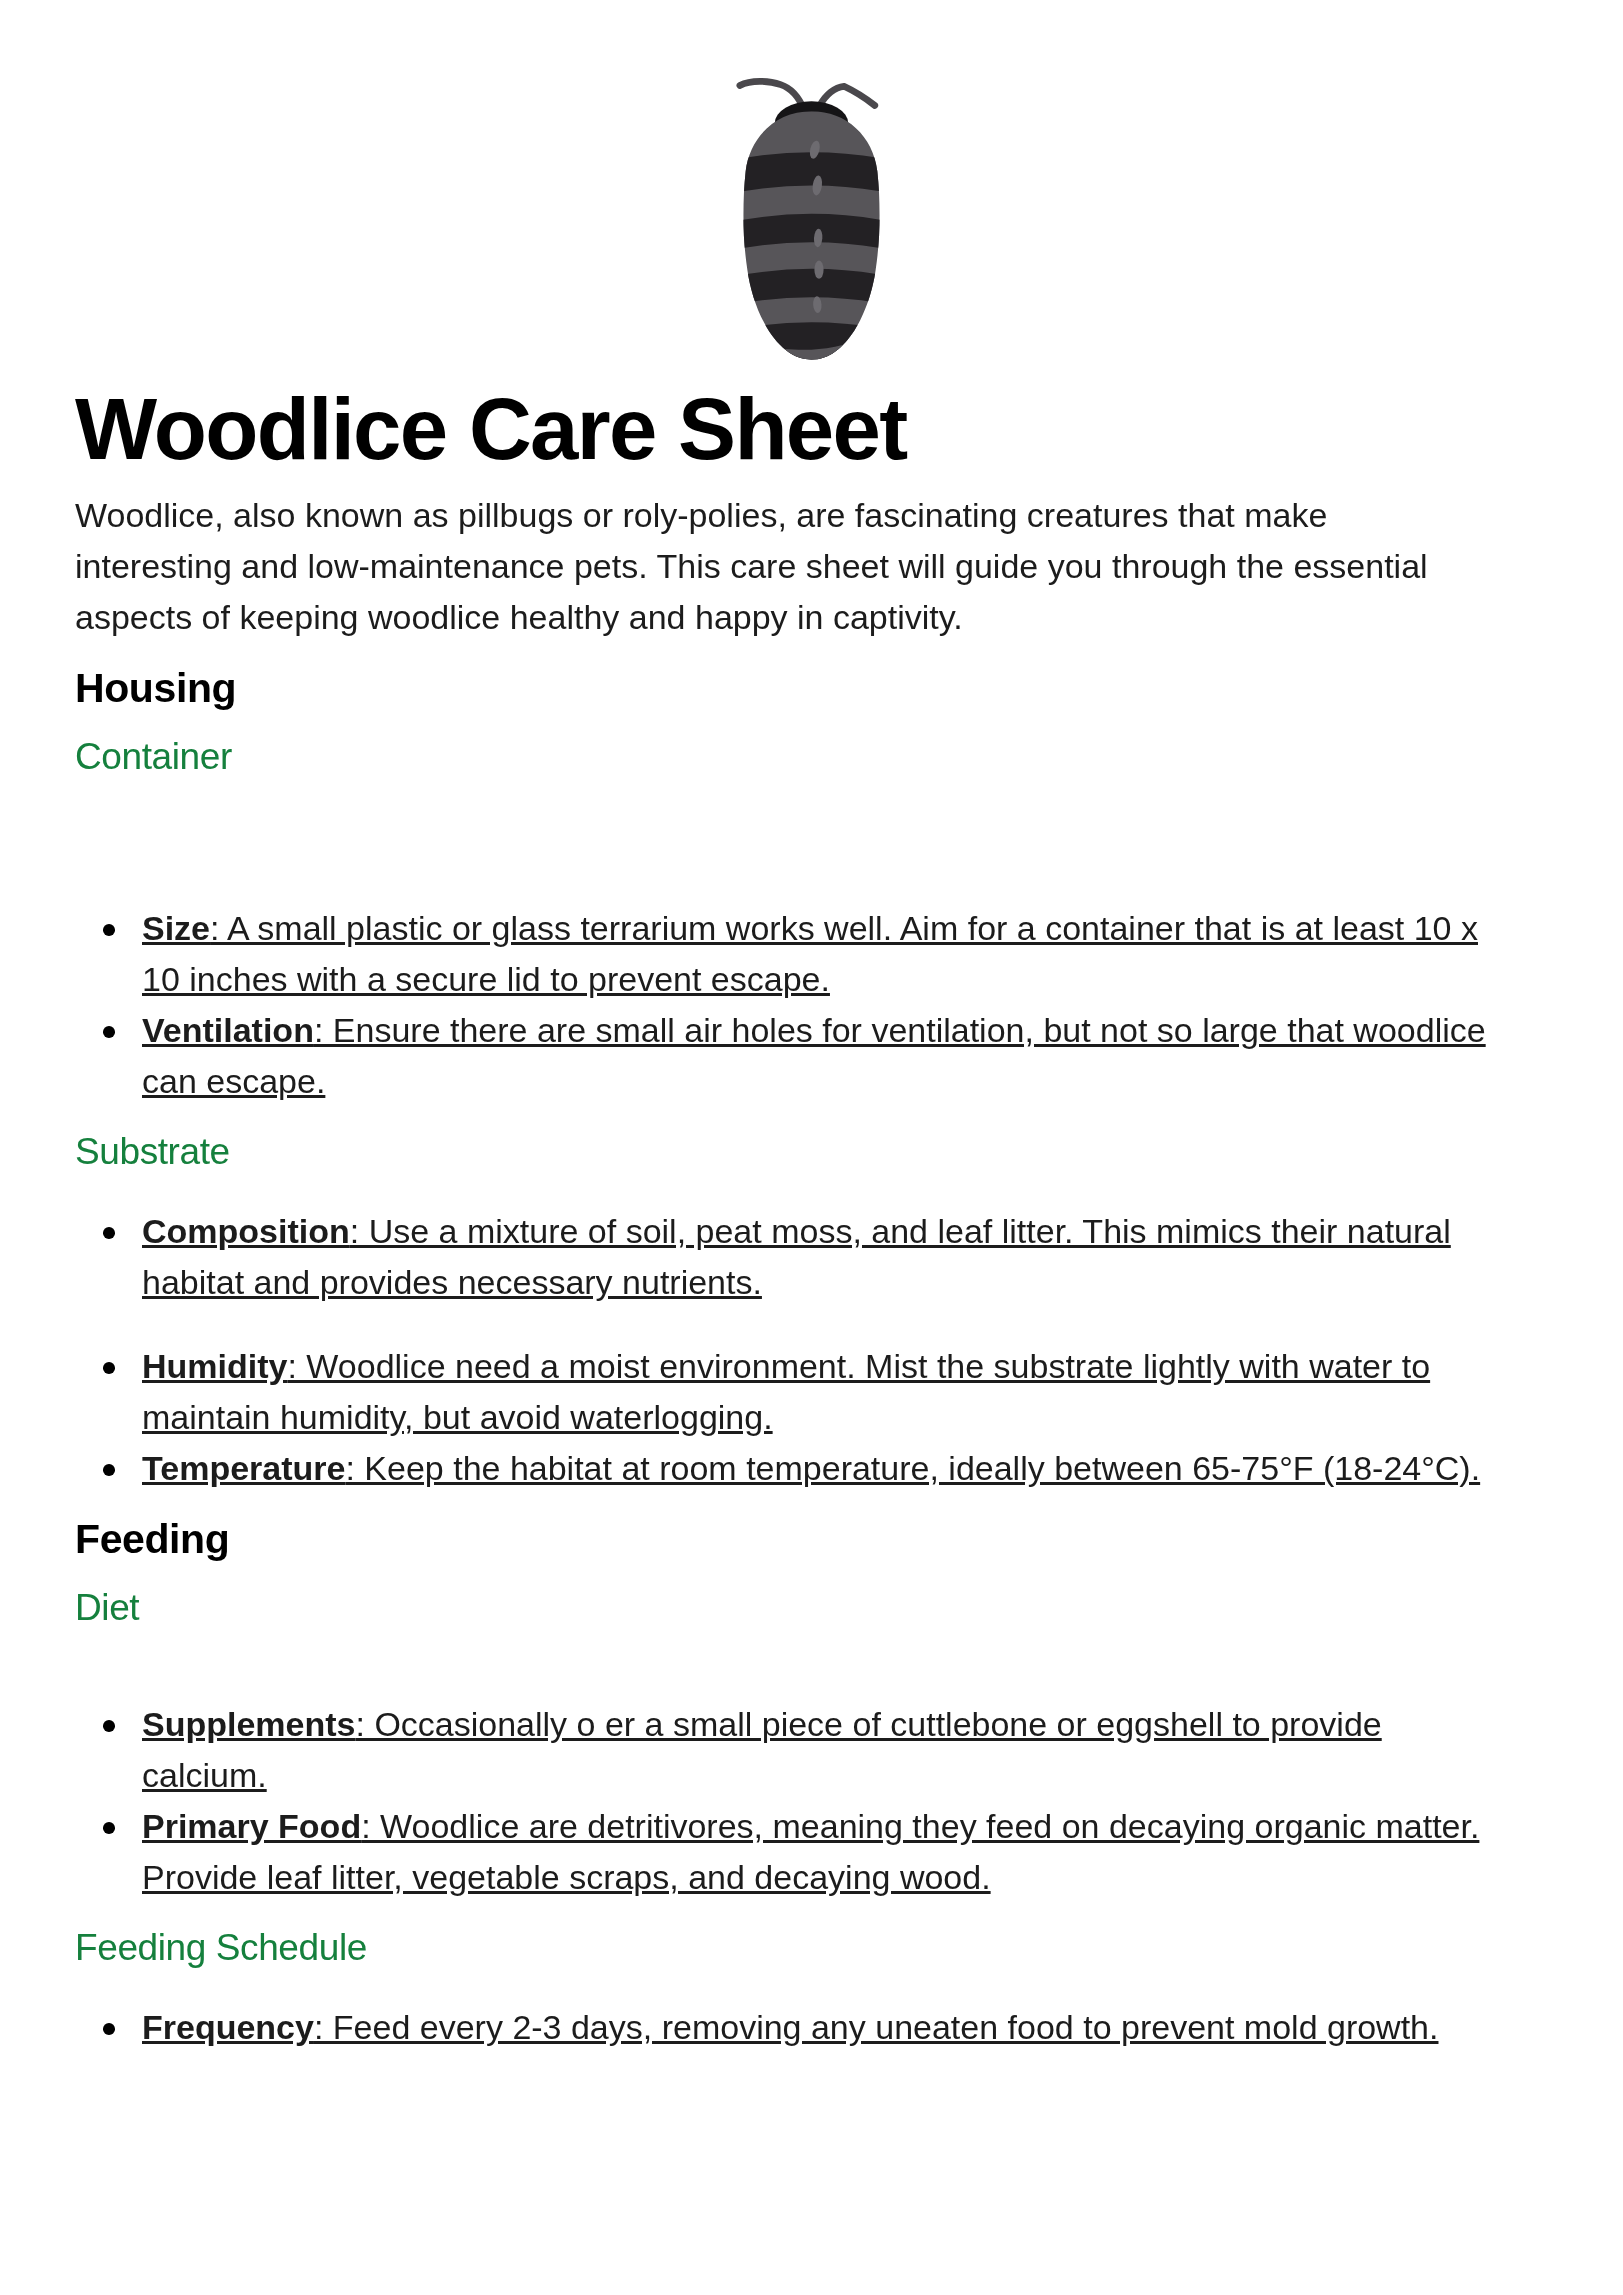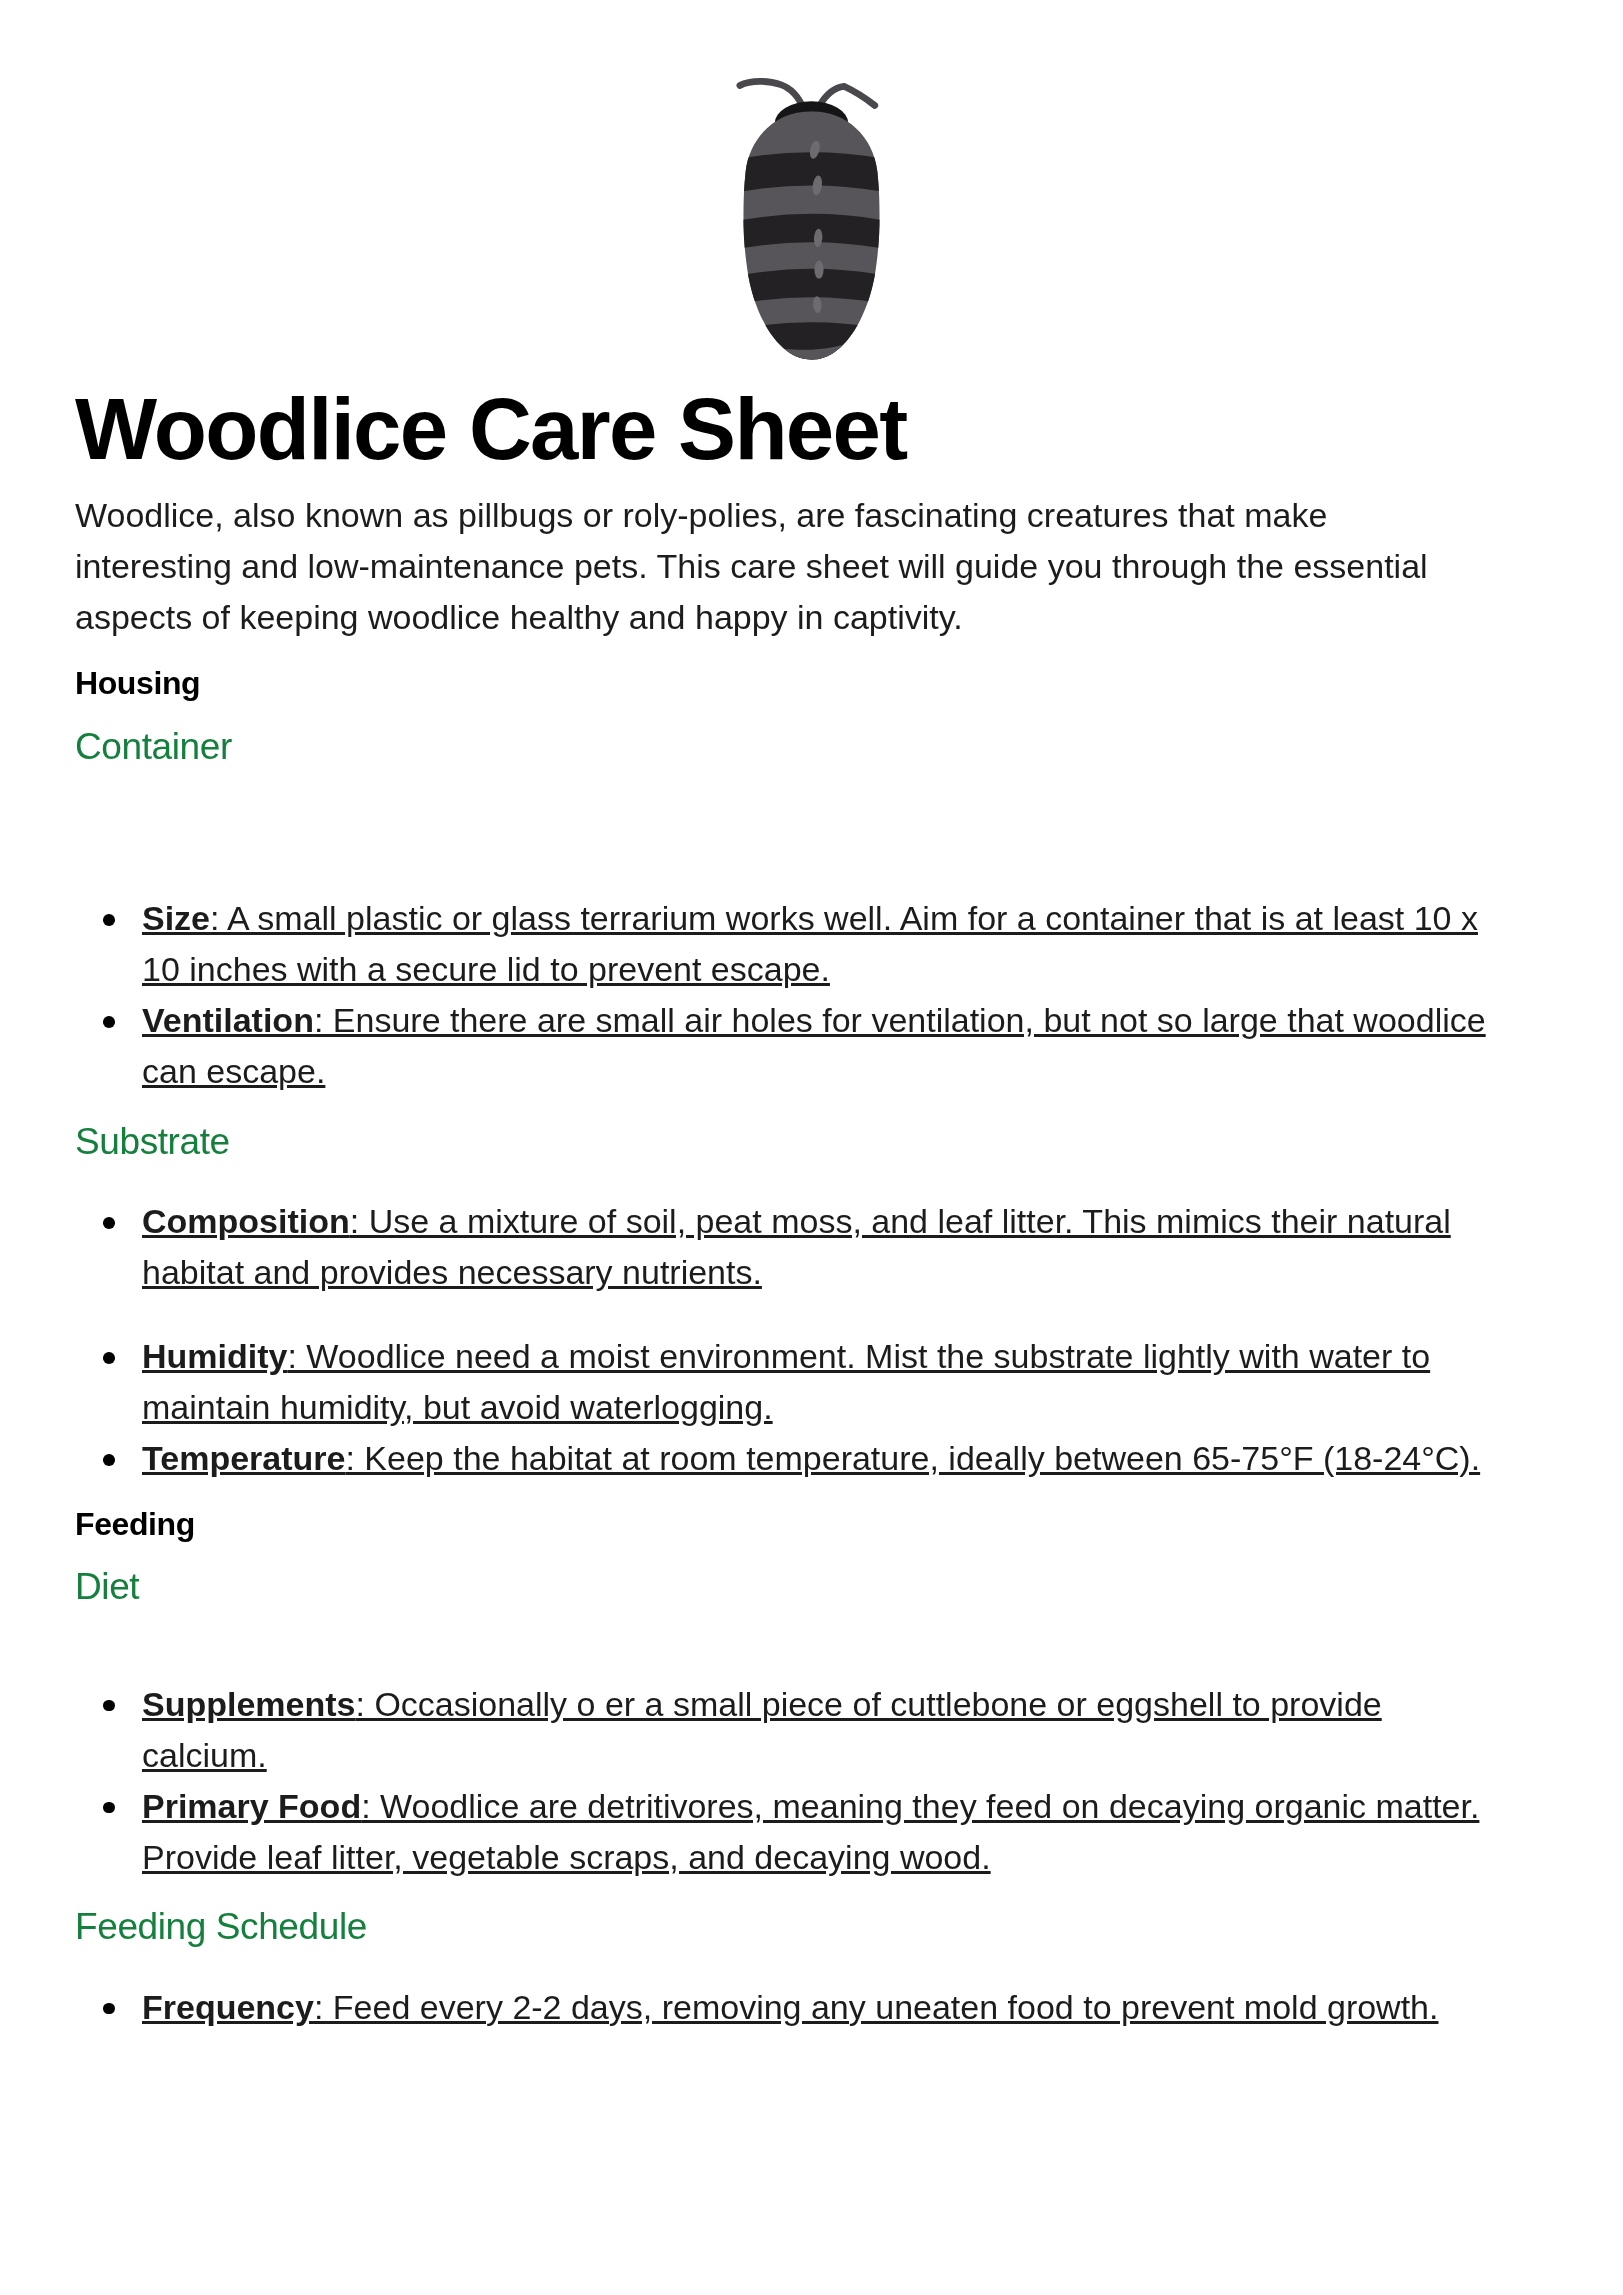--- a/index.html
+++ b/index.html
@@ -33,21 +33,21 @@
     margin: 18.4px 0 0 0;
   }
   p.intro {
     font-size: 34px;
     line-height: 51px;
     margin: 13.3px 0 0 0;
     max-width: 1410px;
     color: #1c1c1c;
   }
   h2.section-h {
-    font-size: 32px;
+    font-size: 41px;
     line-height: 1.15;
     font-weight: 700;
     color: #000000;
     margin: 22px 0 0 0;
     letter-spacing: -0.4px;
   }
   h3.sub-h {
     font-size: 37px;
     line-height: 1.15;
     font-weight: 400;
@@ -166,18 +166,18 @@
     <li>
       <span class="bullet-dot"></span>
       <span class="term">Primary Food</span><span class="desc">: Woodlice are detritivores, meaning they feed on decaying organic matter. Provide leaf litter, vegetable scraps, and decaying wood.</span>
     </li>
   </ul>
 
   <h3 class="sub-h">Feeding Schedule</h3>
   <ul class="bullets">
     <li>
       <span class="bullet-dot"></span>
-      <span class="term">Frequency</span><span class="desc">: Feed every 2-2 days, removing any uneaten food to prevent mold growth.</span>
+      <span class="term">Frequency</span><span class="desc">: Feed every 2-3 days, removing any uneaten food to prevent mold growth.</span>
     </li>
   </ul>
 
 </div>
 
 
 </body></html>

